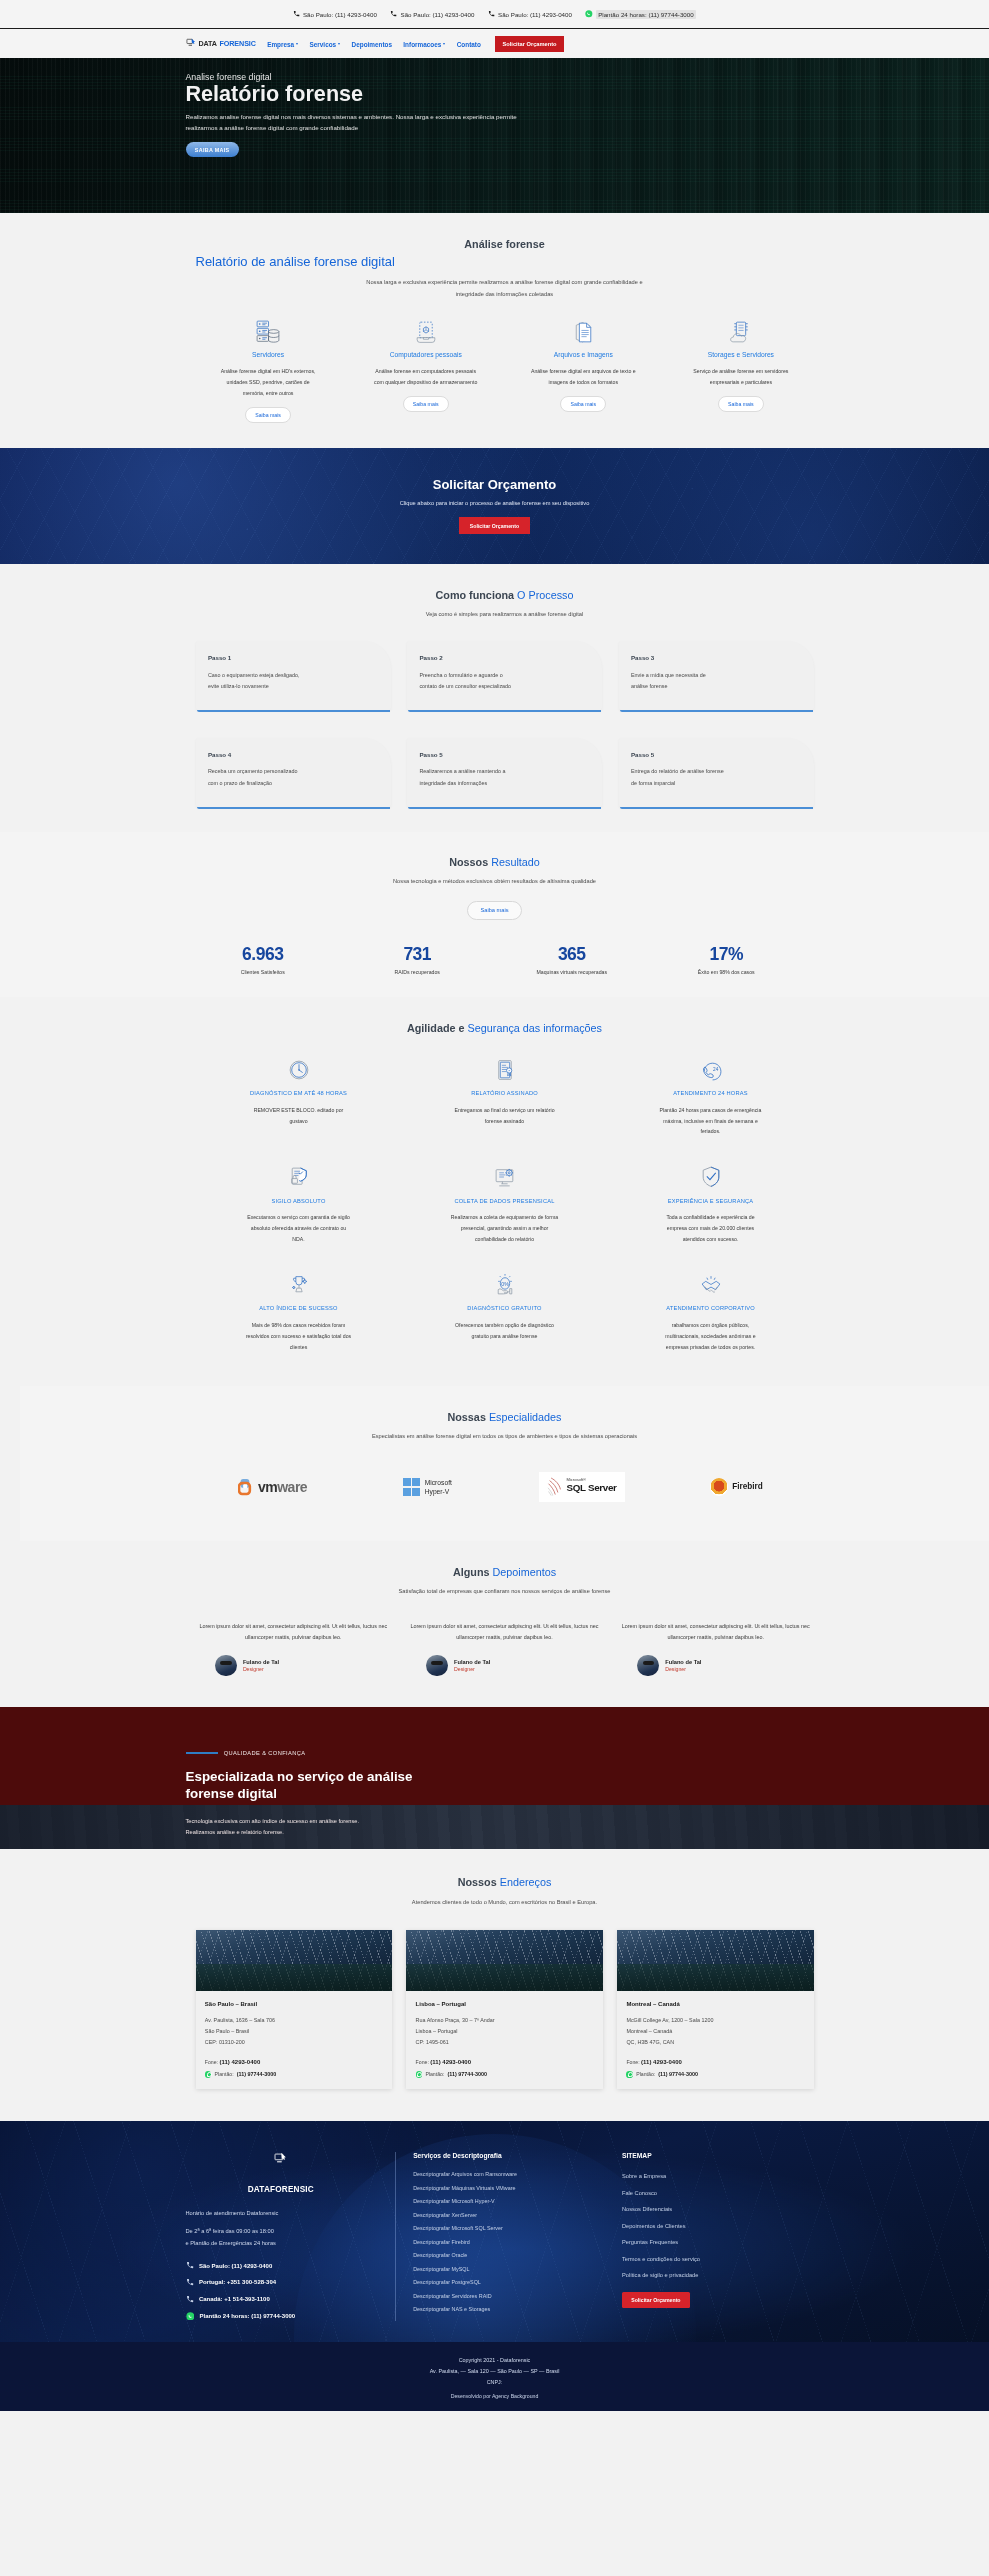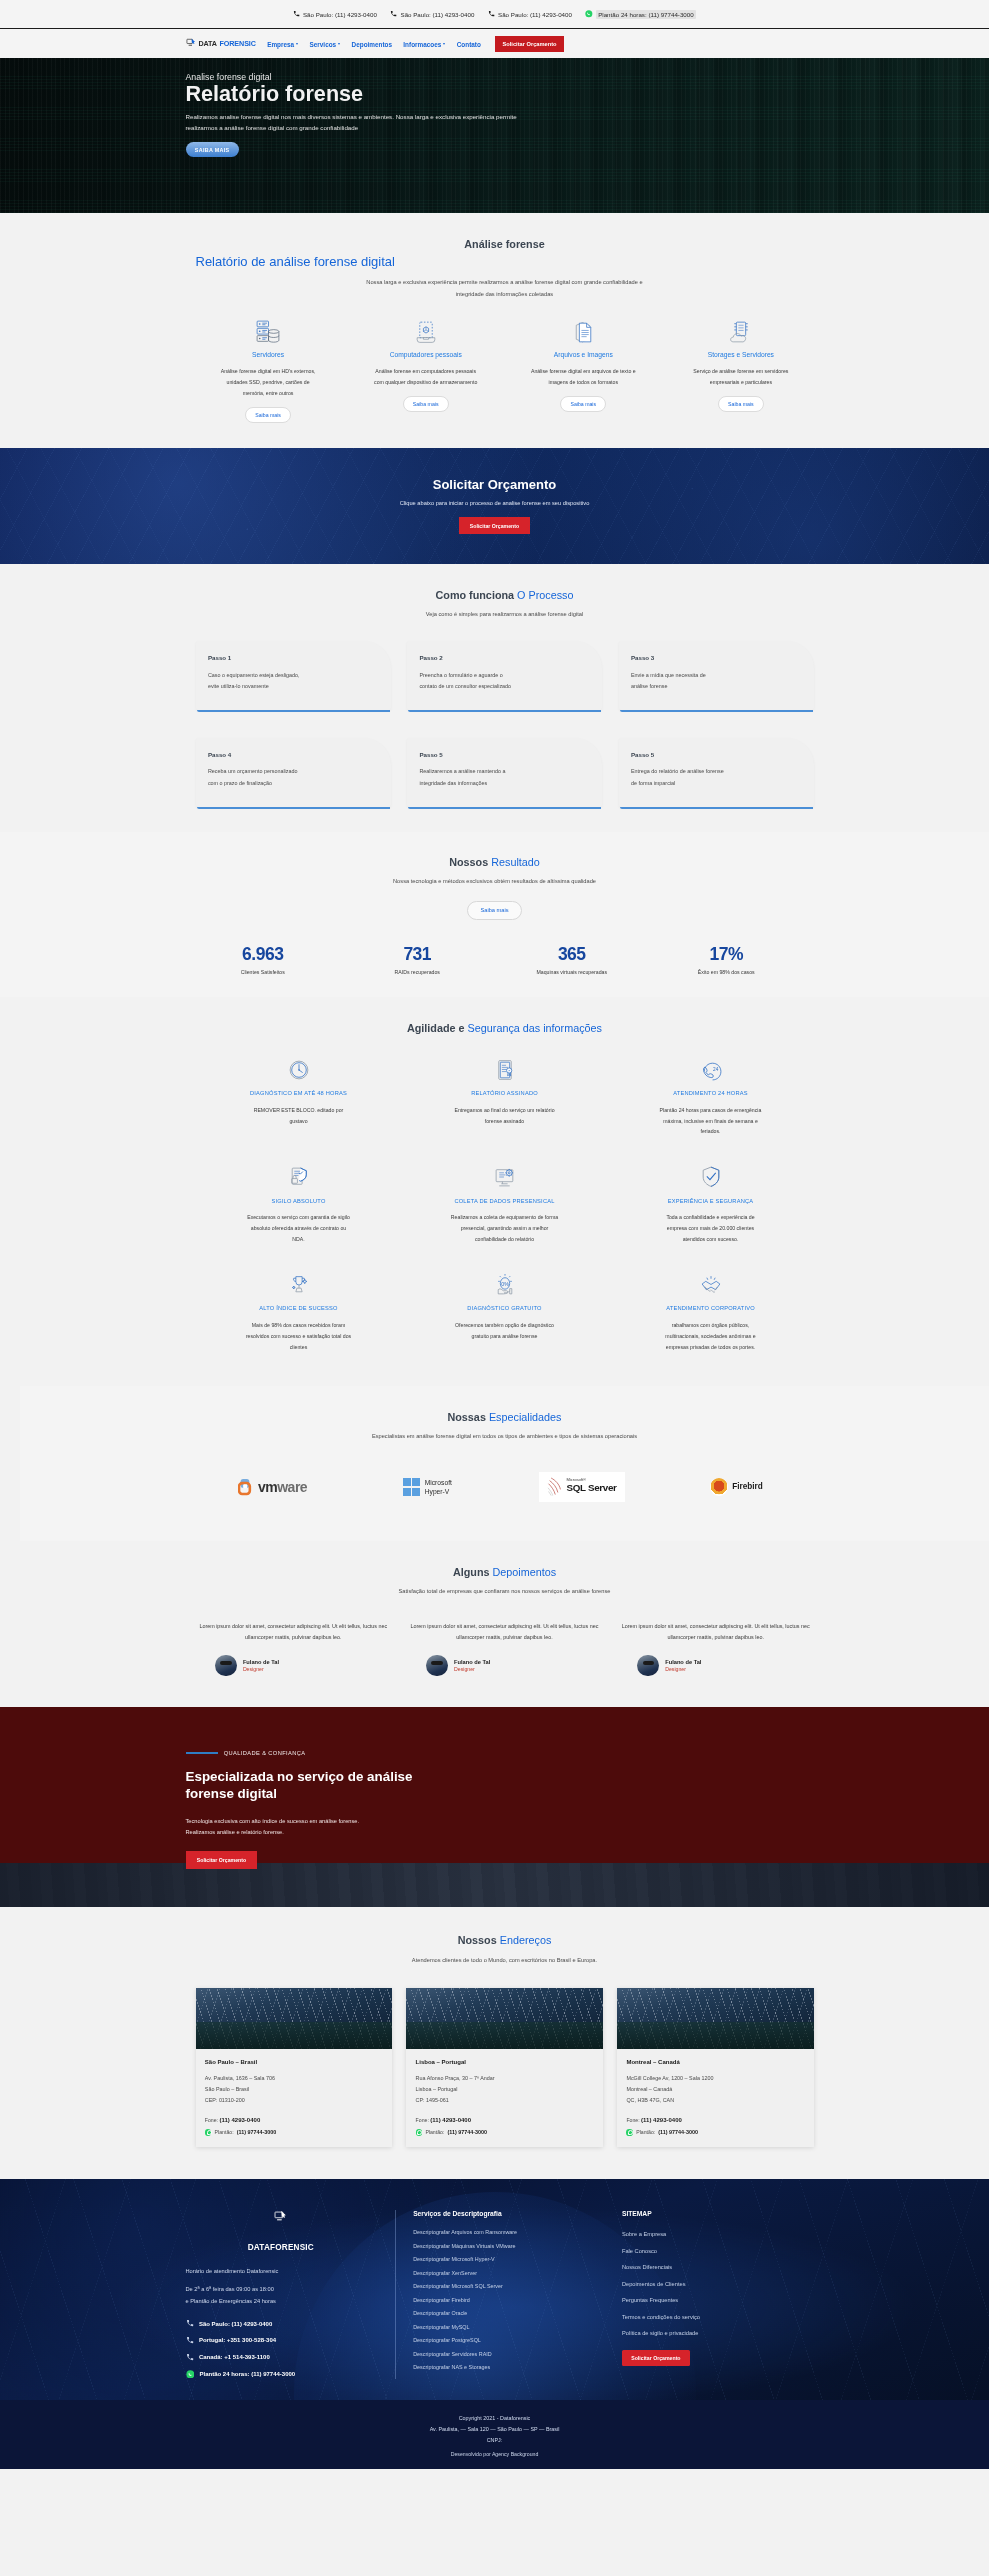--- a/index.html
+++ b/index.html
@@ -212,21 +212,21 @@
     width: 21.6px; height: 21.6px; border-radius: 50%; flex: 0 0 21.6px;
     background: linear-gradient(160deg,#8e9aa8 0%, #4f6075 35%, #1e3150 70%, #16233a 100%);
     position: relative; overflow: hidden;
   }
   .tst .av::after{ content:""; position:absolute; left:5.2px; top:6.2px; width:11.3px; height:3.6px; border-radius:2.1px; background:#1a1a1a; }
   .tst .nm { font-size: 5.7px; font-weight: 800; color: #1a1a1a; }
   .tst .rl { font-size: 5.2px; color: #c0392b; margin-top: 1.5px; }
 
   
   .cta-red {
-    background: #4d0b0b; position: relative; overflow: hidden; height: 200px;
+    background: #4d0b0b; position: relative; overflow: hidden; height: 142px;
   }
   .cta-red .wrap { position: relative; z-index: 3; padding-top: 43px; }
   .cta-red .photo {
     position: absolute; left: 0; right: 0; bottom: 0; height: 44px; z-index: 1;
     background:
       linear-gradient(90deg, rgba(24,30,42,.9), rgba(40,48,62,.78), rgba(20,26,38,.9)),
       repeating-linear-gradient(86deg, #2a3344 0 9.3px, #3b4557 9.3px 20.6px, #222a3a 20.6px 33px);
   }
   .kicker-row { display: flex; align-items: center; gap: 6.2px; }
   .kicker-row .bar { width: 32px; height: 2.1px; background: #2f7dc4; }

